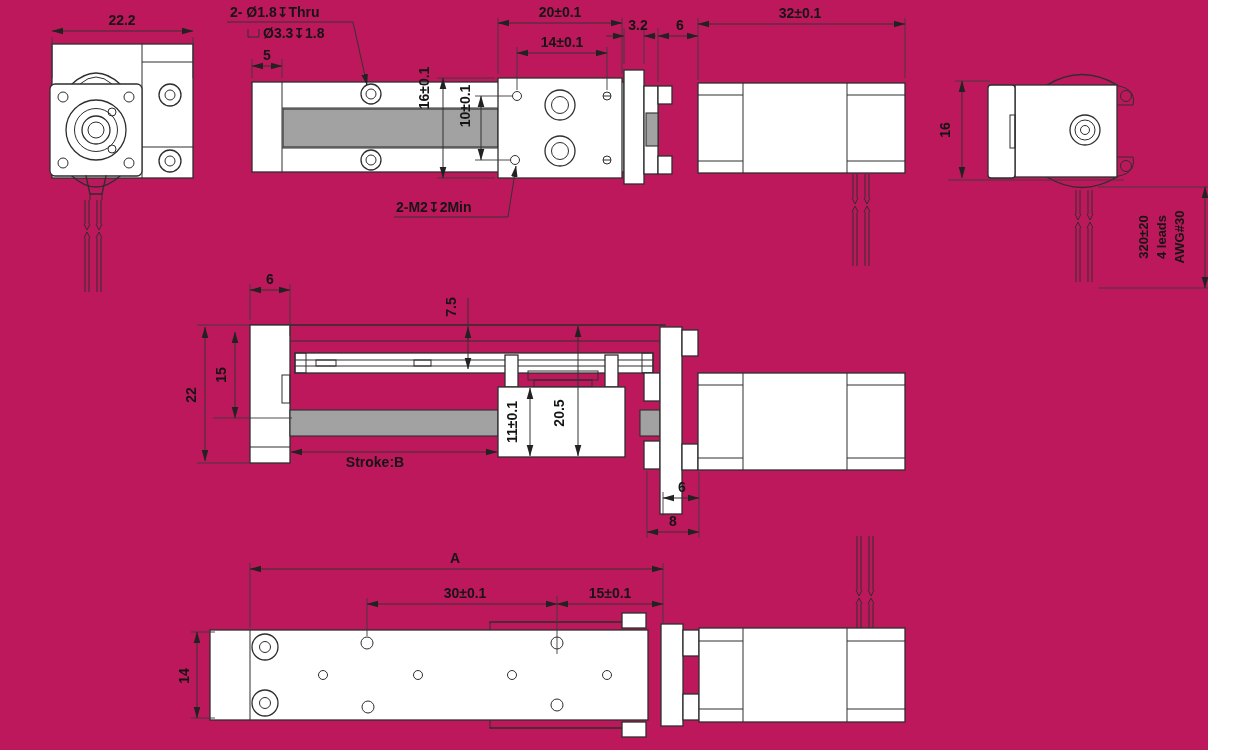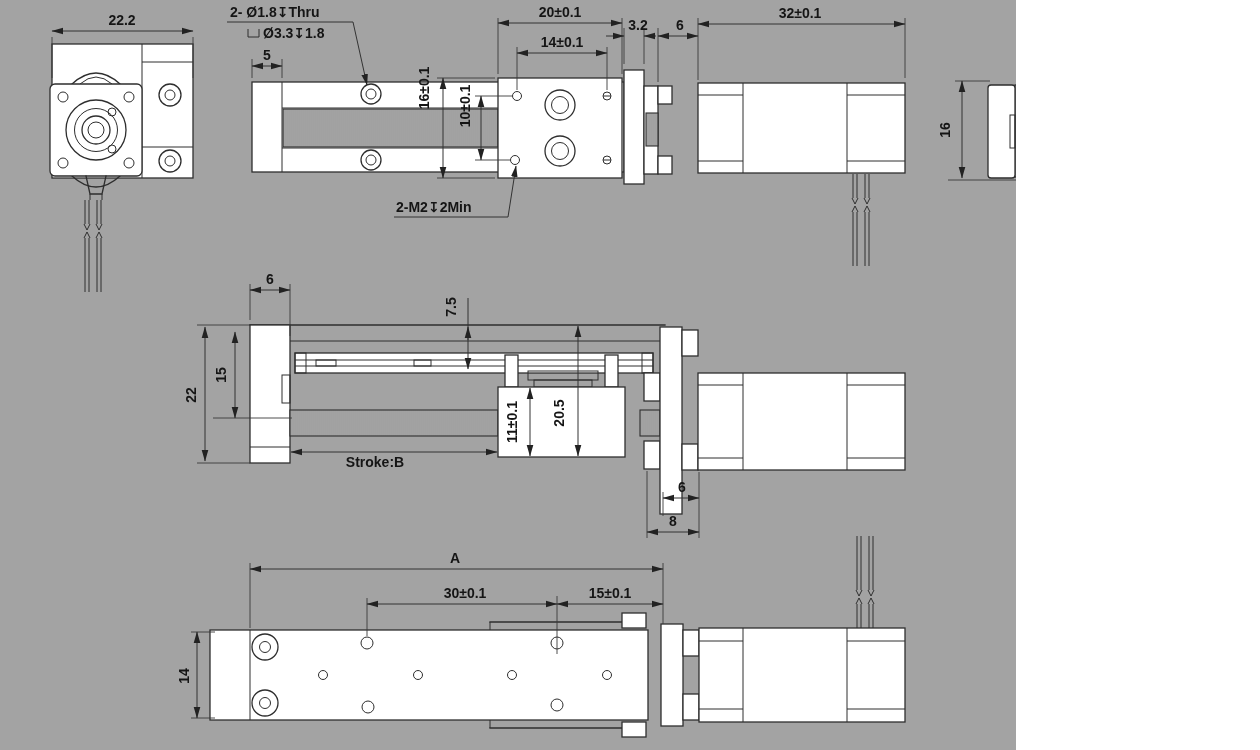--- a/index.html
+++ b/index.html
@@ -1,16 +1,16 @@
 <!DOCTYPE html>
 <html><head>
 <meta charset="utf-8">
 <style>
   html,body{margin:0;padding:0;background:#fff;}
-  #canvas{width:1016px;height:750px;background:#a3a3a3;position:relative;overflow:hidden;}
+  #canvas{width:1208px;height:750px;background:#be185d;position:relative;overflow:hidden;}
   svg{display:block;}
   svg text{font-family:"Liberation Sans","DejaVu Sans",sans-serif;font-size:14px;font-weight:600;fill:#151515;}
   .dim{text-anchor:middle;}
   .callout{text-anchor:start;}
   .small{font-size:13px;}
   .part{fill:none;stroke:#2e2e2e;stroke-width:1.3;stroke-linecap:square;}
   .partw{fill:#ffffff;stroke:#2e2e2e;stroke-width:1.3;}
   .thin{fill:none;stroke:#2e2e2e;stroke-width:1;}
   .dimline{fill:none;stroke:#333333;stroke-width:1;}
   .ext{fill:none;stroke:#3a3a3a;stroke-width:0.9;}

